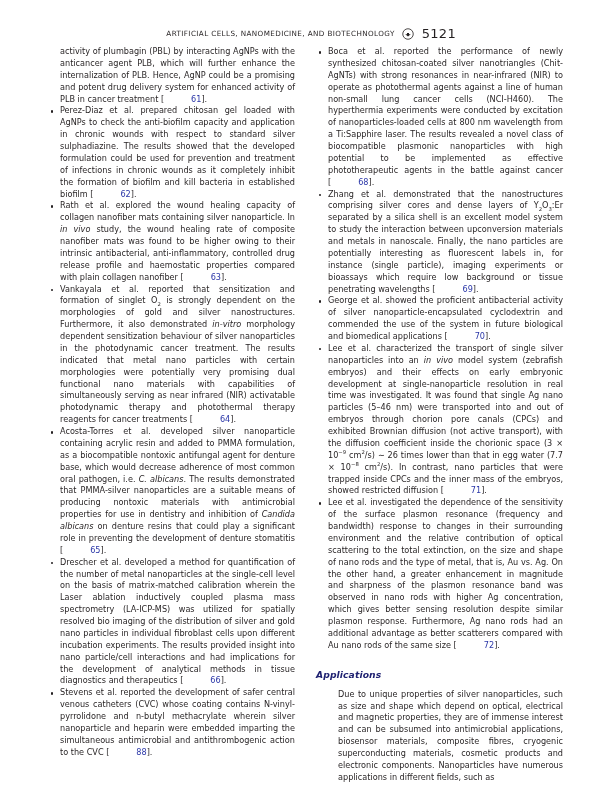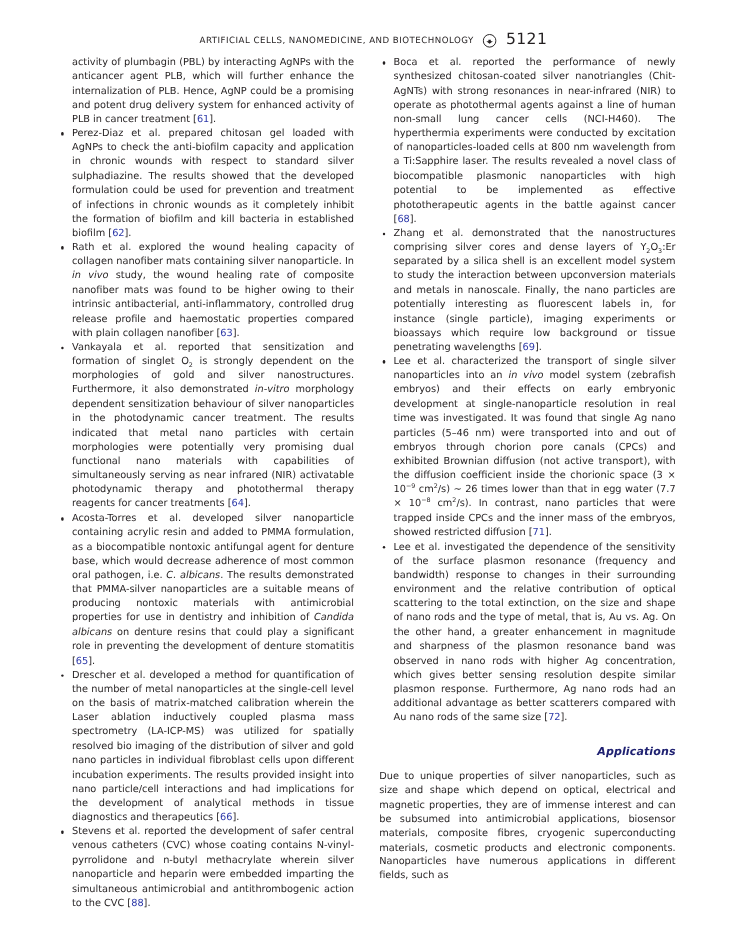--- a/index.html
+++ b/index.html
@@ -93,42 +93,43 @@
     background: #231f20;
     border-radius: 50%;
   }
   .para-text {
     display: block;
   }
   i, em { }
 
   .cite {
     color: #2b37a8;
+    margin-left: 27px;
   }
 
   sub, sup {
     font-size: 65%;
     line-height: 0;
   }
 
   
   .sec-head {
     font-size: 9.2px;
     font-weight: bold;
     font-style: italic;
     color: #1f2171;
     margin: 17px 0 9px 0;
     letter-spacing: 0.1px;
-    text-align: right;
   }
   .sec-body {
     font-size: 8.15px;
     line-height: 11.88px;
     text-align: justify;
     color: #231f20;
+    margin-left: 22px;
   }
 </style>
 <style>ul.blist > li.nobullet::before{display:none}</style></head>
 <body>
 
 <div class="page">
 
   <div class="runhead">
     <span class="runhead-title">ARTIFICIAL CELLS, NANOMEDICINE, AND BIOTECHNOLOGY</span>
     <span class="crossmark">
@@ -170,20 +171,23 @@
 
     <div class="col">
       <ul class="blist">
           <li>
             <span class="para-text">Boca et al. reported the performance of newly synthesized chitosan-coated silver nanotriangles (Chit-AgNTs) with strong resonances in near-infrared (NIR) to operate as photothermal agents against a line of human non-small lung cancer cells (NCI-H460). The hyperthermia experiments were conducted by excitation of nanoparticles-loaded cells at 800 nm wavelength from a Ti:Sapphire laser. The results revealed a novel class of biocompatible plasmonic nanoparticles with high potential to be implemented as effective phototherapeutic agents in the battle against cancer [<span class="cite">68</span>].</span>
           </li>
           <li>
             <span class="para-text">Zhang et al. demonstrated that the nanostructures comprising silver cores and dense layers of Y<sub>2</sub>O<sub>3</sub>:Er separated by a silica shell is an excellent model system to study the interaction between upconversion materials and metals in nanoscale. Finally, the nano particles are potentially interesting as fluorescent labels in, for instance (single particle), imaging experiments or bioassays which require low background or tissue penetrating wavelengths [<span class="cite">69</span>].</span>
           </li>
           <li>
+            <span class="para-text">George et al. showed the proficient antibacterial activity of silver nanoparticle-encapsulated cyclodextrin and commended the use of the system in future biological and biomedical applications [<span class="cite">70</span>].</span>
+          </li>
+          <li>
             <span class="para-text">Lee et al. characterized the transport of single silver nanoparticles into an <i>in vivo</i> model system (zebrafish embryos) and their effects on early embryonic development at single-nanoparticle resolution in real time was investigated. It was found that single Ag nano particles (5–46 nm) were transported into and out of embryos through chorion pore canals (CPCs) and exhibited Brownian diffusion (not active transport), with the diffusion coefficient inside the chorionic space (3 × 10<sup>−9</sup> cm<sup>2</sup>/s) ∼ 26 times lower than that in egg water (7.7 × 10<sup>−8</sup> cm<sup>2</sup>/s). In contrast, nano particles that were trapped inside CPCs and the inner mass of the embryos, showed restricted diffusion [<span class="cite">71</span>].</span>
           </li>
           <li>
             <span class="para-text">Lee et al. investigated the dependence of the sensitivity of the surface plasmon resonance (frequency and bandwidth) response to changes in their surrounding environment and the relative contribution of optical scattering to the total extinction, on the size and shape of nano rods and the type of metal, that is, Au vs. Ag. On the other hand, a greater enhancement in magnitude and sharpness of the plasmon resonance band was observed in nano rods with higher Ag concentration, which gives better sensing resolution despite similar plasmon response. Furthermore, Ag nano rods had an additional advantage as better scatterers compared with Au nano rods of the same size [<span class="cite">72</span>].</span>
           </li>
         </ul>
 
       <div class="sec-head">Applications</div>
       <div class="sec-body">Due to unique properties of silver nanoparticles, such as size and shape which depend on optical, electrical and magnetic properties, they are of immense interest and can be subsumed into antimicrobial applications, biosensor materials, composite fibres, cryogenic superconducting materials, cosmetic products and electronic components. Nanoparticles have numerous applications in different fields, such as</div>
     </div>

